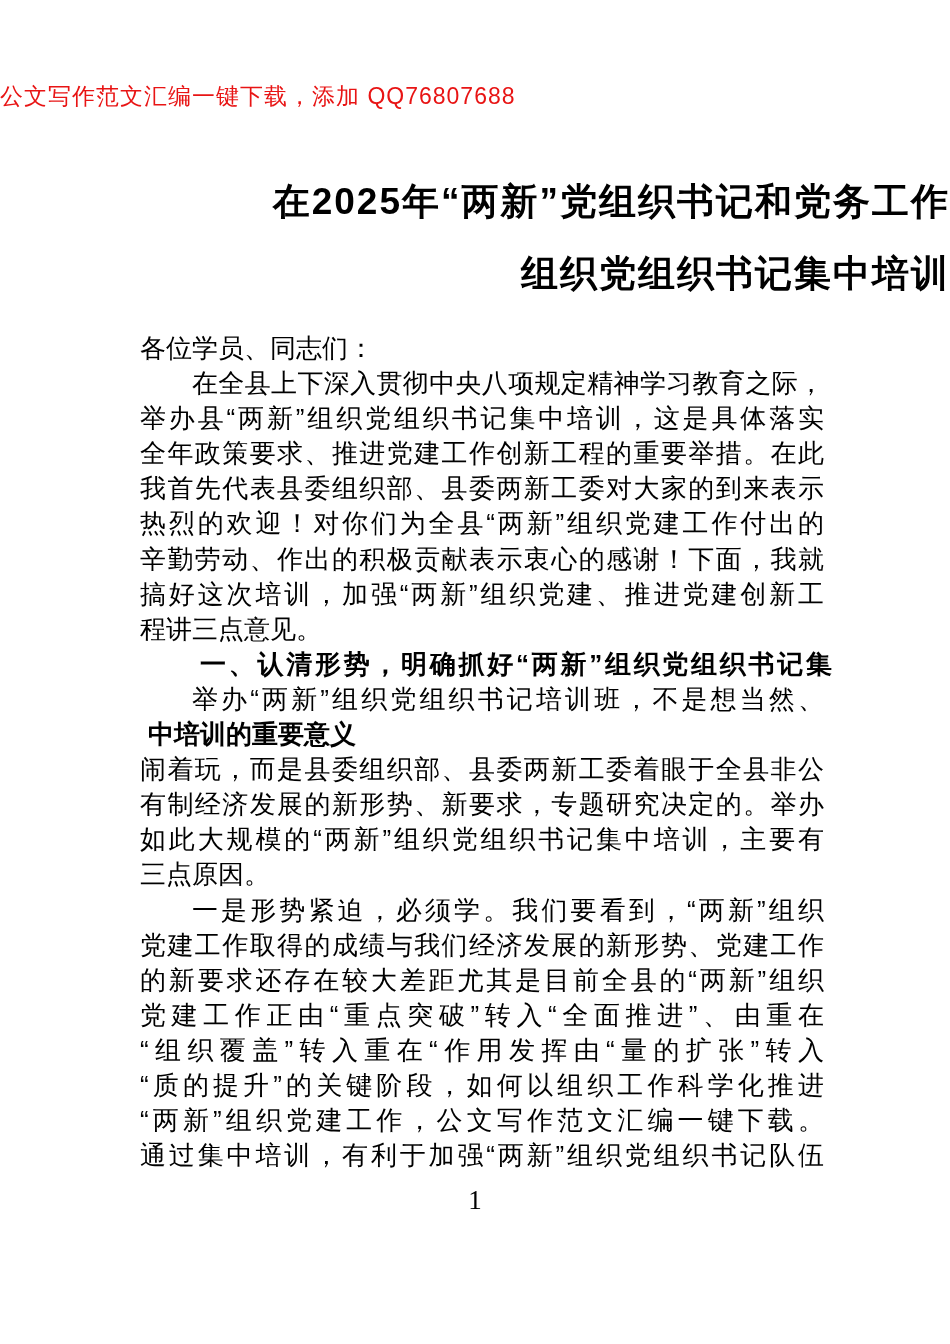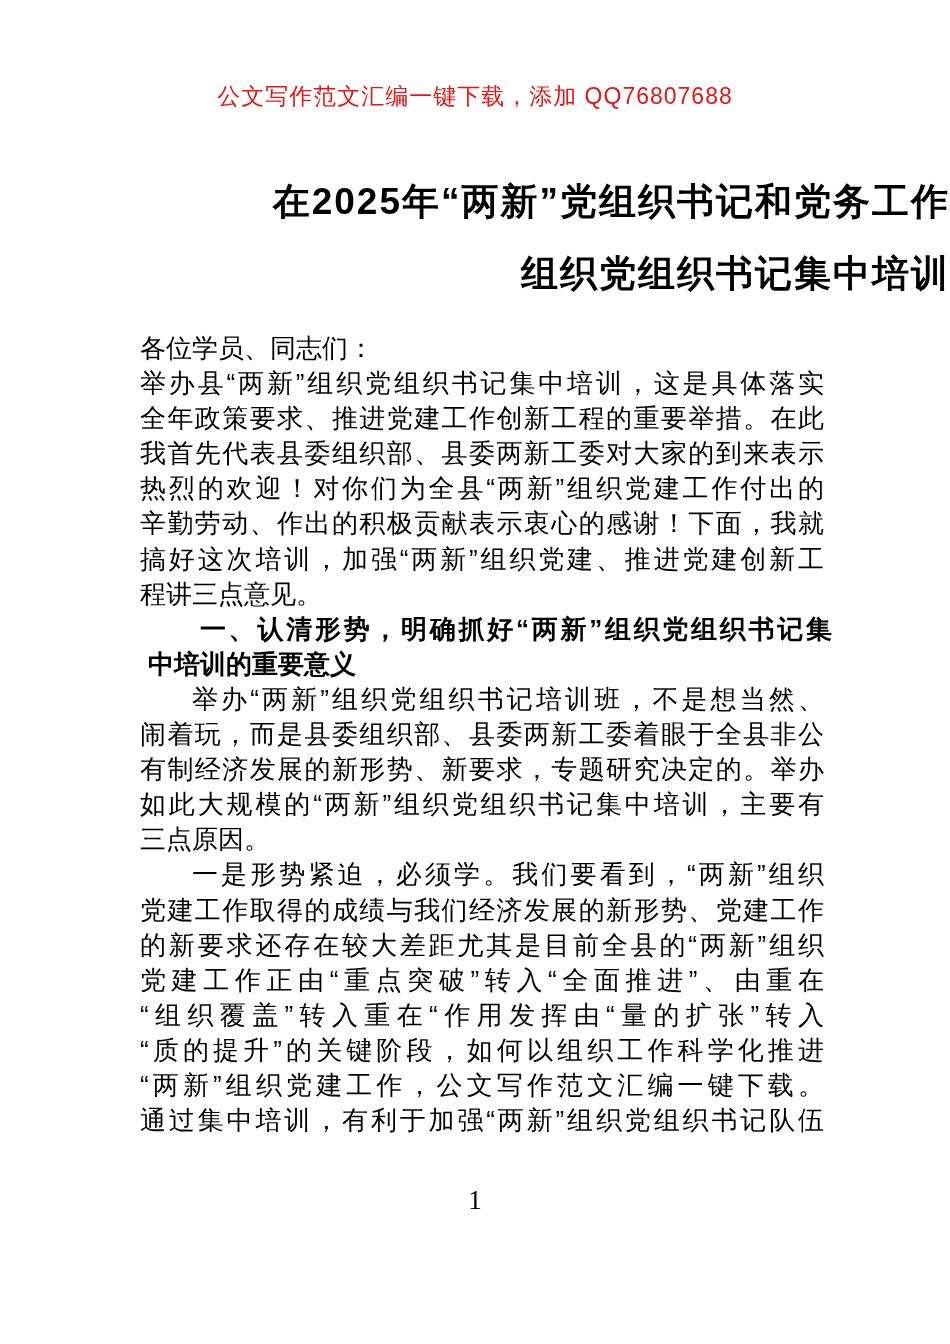--- a/index.html
+++ b/index.html
@@ -11,21 +11,21 @@
     background: #ffffff;
     overflow: hidden;
     font-family: "Liberation Sans", sans-serif;
     color: #000000;
   }
   .notice {
     position: absolute;
     top: 80px;
     left: 0;
     width: 100%;
-    text-align: center;
+    text-align: left;
     font-size: 23px;
     line-height: 32px;
     color: #e81414;
     letter-spacing: 1px;
   }
   .doc-title {
     position: absolute;
     top: 166px;
     left: 0;
     width: 100%;
@@ -74,30 +74,31 @@
   <div class="notice" style="color: rgb(232, 20, 20);">公文写作范文汇编一键下载，添加 QQ76807688</div>
 
   <div class="doc-title">
     <div>在2025年“两新”党组织书记和党务工作</div>
     <div>组织党组织书记集中培训</div>
   </div>
 
   <div class="body-text">
 
   <div class="line">各位学员、同志们：</div>
+      <div class="line fill indent">在全县上下深入贯彻中央八项规定精神学习教育之际，</div>
       <div class="line fill">举办县“两新”组织党组织书记集中培训，这是具体落实</div>
       <div class="line fill">全年政策要求、推进党建工作创新工程的重要举措。在此</div>
       <div class="line fill">我首先代表县委组织部、县委两新工委对大家的到来表示</div>
       <div class="line fill">热烈的欢迎！对你们为全县“两新”组织党建工作付出的</div>
       <div class="line fill">辛勤劳动、作出的积极贡献表示衷心的感谢！下面，我就</div>
       <div class="line fill">搞好这次培训，加强“两新”组织党建、推进党建创新工</div>
       <div class="line">程讲三点意见。</div>
       <div class="line fill indent bold">一、认清形势，明确抓好“两新”组织党组织书记集</div>
+      <div class="line fill indent">举办“两新”组织党组织书记培训班，不是想当然、</div>
       <div class="line bold">中培训的重要意义</div>
-      <div class="line fill indent">举办“两新”组织党组织书记培训班，不是想当然、</div>
       <div class="line fill">闹着玩，而是县委组织部、县委两新工委着眼于全县非公</div>
       <div class="line fill">有制经济发展的新形势、新要求，专题研究决定的。举办</div>
       <div class="line fill">如此大规模的“两新”组织党组织书记集中培训，主要有</div>
       <div class="line">三点原因。</div>
       <div class="line fill indent">一是形势紧迫，必须学。我们要看到，“两新”组织</div>
       <div class="line fill">党建工作取得的成绩与我们经济发展的新形势、党建工作</div>
       <div class="line fill">的新要求还存在较大差距尤其是目前全县的“两新”组织</div>
       <div class="line fill">党建工作正由“重点突破”转入“全面推进”、由重在</div>
       <div class="line fill">“组织覆盖”转入重在“作用发挥由“量的扩张”转入</div>
       <div class="line fill">“质的提升”的关键阶段，如何以组织工作科学化推进</div>

